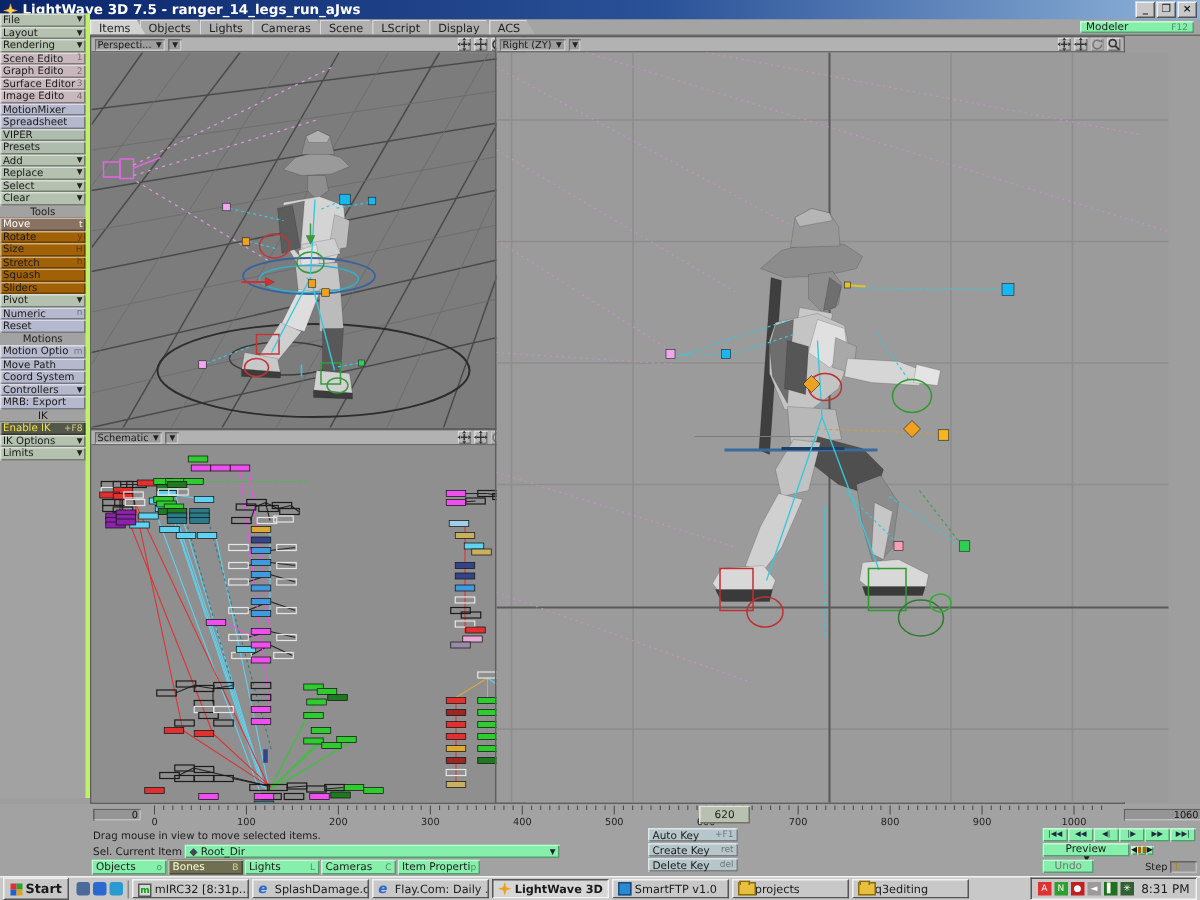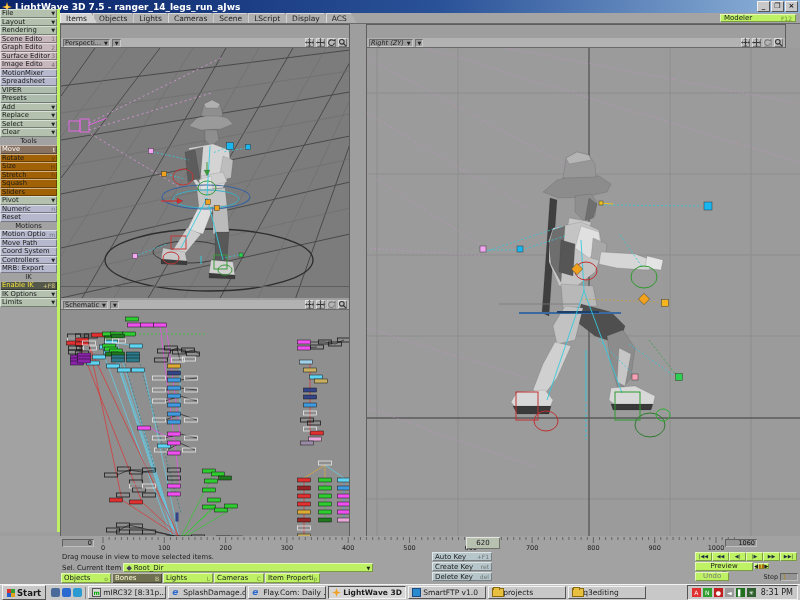--- a/index.html
+++ b/index.html
@@ -18,39 +18,39 @@
   
   .tabrow{position:absolute;left:60px;top:13px;width:740px;height:11px;background:#a4a4a4;
           border-bottom:1px solid #6a6a6a;display:flex;align-items:stretch;box-sizing:border-box;}
   .tabs{display:flex;flex:1;}
   .tab{padding:1px 10px 0 6px;background:#b0b0b0;clip-path:polygon(0 0,calc(100% - 6px) 0,100% 100%,0 100%);
        margin-right:-4px;font-size:7.5px;line-height:9px;color:#222;
        box-shadow:inset 1px 1px 0 rgba(255,255,255,.5);}
   .tab.active{background:#d2d2d2;z-index:2;}
   .modeler{width:76px;display:flex;align-items:center;justify-content:space-between;padding:0 4px;margin:1px 4px 1px 0;}
   
-  .btn{background:#bef264;box-shadow:inset 1px 1px 0 rgba(255,255,255,.55),inset -1px -1px 0 rgba(0,0,0,.35);
+  .btn{background:#86efac;box-shadow:inset 1px 1px 0 rgba(255,255,255,.55),inset -1px -1px 0 rgba(0,0,0,.35);
        font-size:7px;box-sizing:border-box;}
   .key{color:rgba(0,0,0,.42);font-size:6px;}
   
   .sidebar{position:absolute;left:0;top:9px;width:60px;height:523px;background:#a2a2a2;
            border-right:3px solid #bef264;box-sizing:border-box;}
   .sb-btn{height:8.5px;display:flex;align-items:center;padding:0 2px;margin:0 0 0 0;
           box-shadow:inset 1px 1px 0 rgba(255,255,255,.5),inset -1px -1px 0 rgba(0,0,0,.35);overflow:hidden;}
   .sb-txt{flex:1;white-space:nowrap;overflow:hidden;font-size:6.8px;}
   .sb-arrow{font-size:5px;color:#222;margin-left:1px;}
   .sb-label{height:8.5px;text-align:center;line-height:8.5px;color:#1d1d1d;font-size:6.8px;}
   .s-grn{background:#b3c1ae;} .s-grn2{background:#aebcae;} .s-pnk{background:#c8b8be;}
   .s-lav{background:#b6b9cd;} .s-tan{background:#a16207;}
   .s-act{background:#8a7260;color:#fff;} .s-act .key{color:#eee;}
   .s-ik{background:#54584a;color:#f2e23c;} .s-ik .key{color:#d8cc80;}
   
   .vp{position:absolute;box-sizing:border-box;border:1px solid #5e5e5e;}
   .vp-head{height:10px;background:#b2b2b2;display:flex;align-items:center;padding:0 2px;gap:2px;
-           border-bottom:1px solid #6a6a6a;box-sizing:border-box;margin-top:13px;}
+           border-bottom:1px solid #6a6a6a;box-sizing:border-box;}
   .vp-dd{background:#9d9d9d;box-shadow:inset 1px 1px 0 rgba(0,0,0,.3),inset -1px -1px 0 rgba(255,255,255,.45);
          font-size:6.5px;padding:0 2px;display:flex;align-items:center;gap:2px;height:8px;box-sizing:border-box;}
   .vp-sp{flex:1;}
   .vpicon{width:9px;height:9px;display:inline-block;background:#b8b8b8;
           box-shadow:inset 1px 1px 0 rgba(255,255,255,.5),inset -1px -1px 0 rgba(0,0,0,.35);}
   .vpicon svg{width:9px;height:9px;display:block;}
   .vpicon.dim{opacity:.45;}
   .vp-body{position:relative;}
   .vp-body svg{display:block;}
   
@@ -656,21 +656,21 @@
           <rect x="257.5" y="208" width="13" height="4" fill="#1f7a1f" stroke="#161616" stroke-width="0.5"></rect>
           <rect x="276.5" y="168" width="13" height="4" fill="#5fd4f2" stroke="#161616" stroke-width="0.5"></rect>
           <rect x="276.5" y="176" width="13" height="4" fill="#3f9ae0" stroke="#161616" stroke-width="0.5"></rect>
           <rect x="276.5" y="184" width="13" height="4" fill="#ee4fee" stroke="#161616" stroke-width="0.5"></rect>
           <rect x="276.5" y="192" width="13" height="4" fill="#ee4fee" stroke="#161616" stroke-width="0.5"></rect>
           <rect x="276.5" y="200" width="13" height="4" fill="#ee4fee" stroke="#161616" stroke-width="0.5"></rect>
           <rect x="276.5" y="208" width="13" height="4" fill="#e8a8d8" stroke="#161616" stroke-width="0.5"></rect>
         </svg>
       </div>
   </div>
-  <div class="vp" id="vp-right" style="left:366px;top:24px;width:420px;height:512px;font-style:italic;">
+  <div class="vp" id="vp-right" style="left:330px;top:24px;width:420px;height:512px;">
     <div class="vp-head">
         <span class="vp-dd">
           <span>Right  (ZY)</span>
           <span class="sb-arrow">▼</span>
         </span>
         <span class="vp-dd">
           <span class="sb-arrow">▼</span>
         </span>
         <span class="vp-sp"></span>
         <span class="vpicon">
@@ -897,21 +897,21 @@
             <text x="226.9" y="14" text-anchor="middle" font-size="6.5" fill="#222">300</text>
             <text x="288.2" y="14" text-anchor="middle" font-size="6.5" fill="#222">400</text>
             <text x="349.5" y="14" text-anchor="middle" font-size="6.5" fill="#222">500</text>
             <text x="410.8" y="14" text-anchor="middle" font-size="6.5" fill="#222">600</text>
             <text x="472.09999999999997" y="14" text-anchor="middle" font-size="6.5" fill="#222">700</text>
             <text x="533.4" y="14" text-anchor="middle" font-size="6.5" fill="#222">800</text>
             <text x="594.7" y="14" text-anchor="middle" font-size="6.5" fill="#222">900</text>
             <text x="656" y="14" text-anchor="middle" font-size="6.5" fill="#222">1000</text>
           </svg>
         <div class="sliderh" style="left: 406.06px;">620</div>
-        <span class="fld sfld" style="left:665px;top:3px;width:32px;">1060</span>
+        <span class="fld sfld" style="left:689px;top:3px;width:52px;">1060</span>
       </div>
       <div class="rrow statusrow">Drag mouse in view to move selected items.</div>
       <div class="rrow selrow">
         <span>Sel.</span>
         <span>Current Item</span>
         <span class="btn dd" style="width:250px;height:9px;padding:0 3px;justify-content:space-between;">
           <span style="color:#445;">◆</span>
           <span style="flex:1;padding-left:2px;">Root_Dir</span>
           <span class="sb-arrow">▼</span>
         </span>

